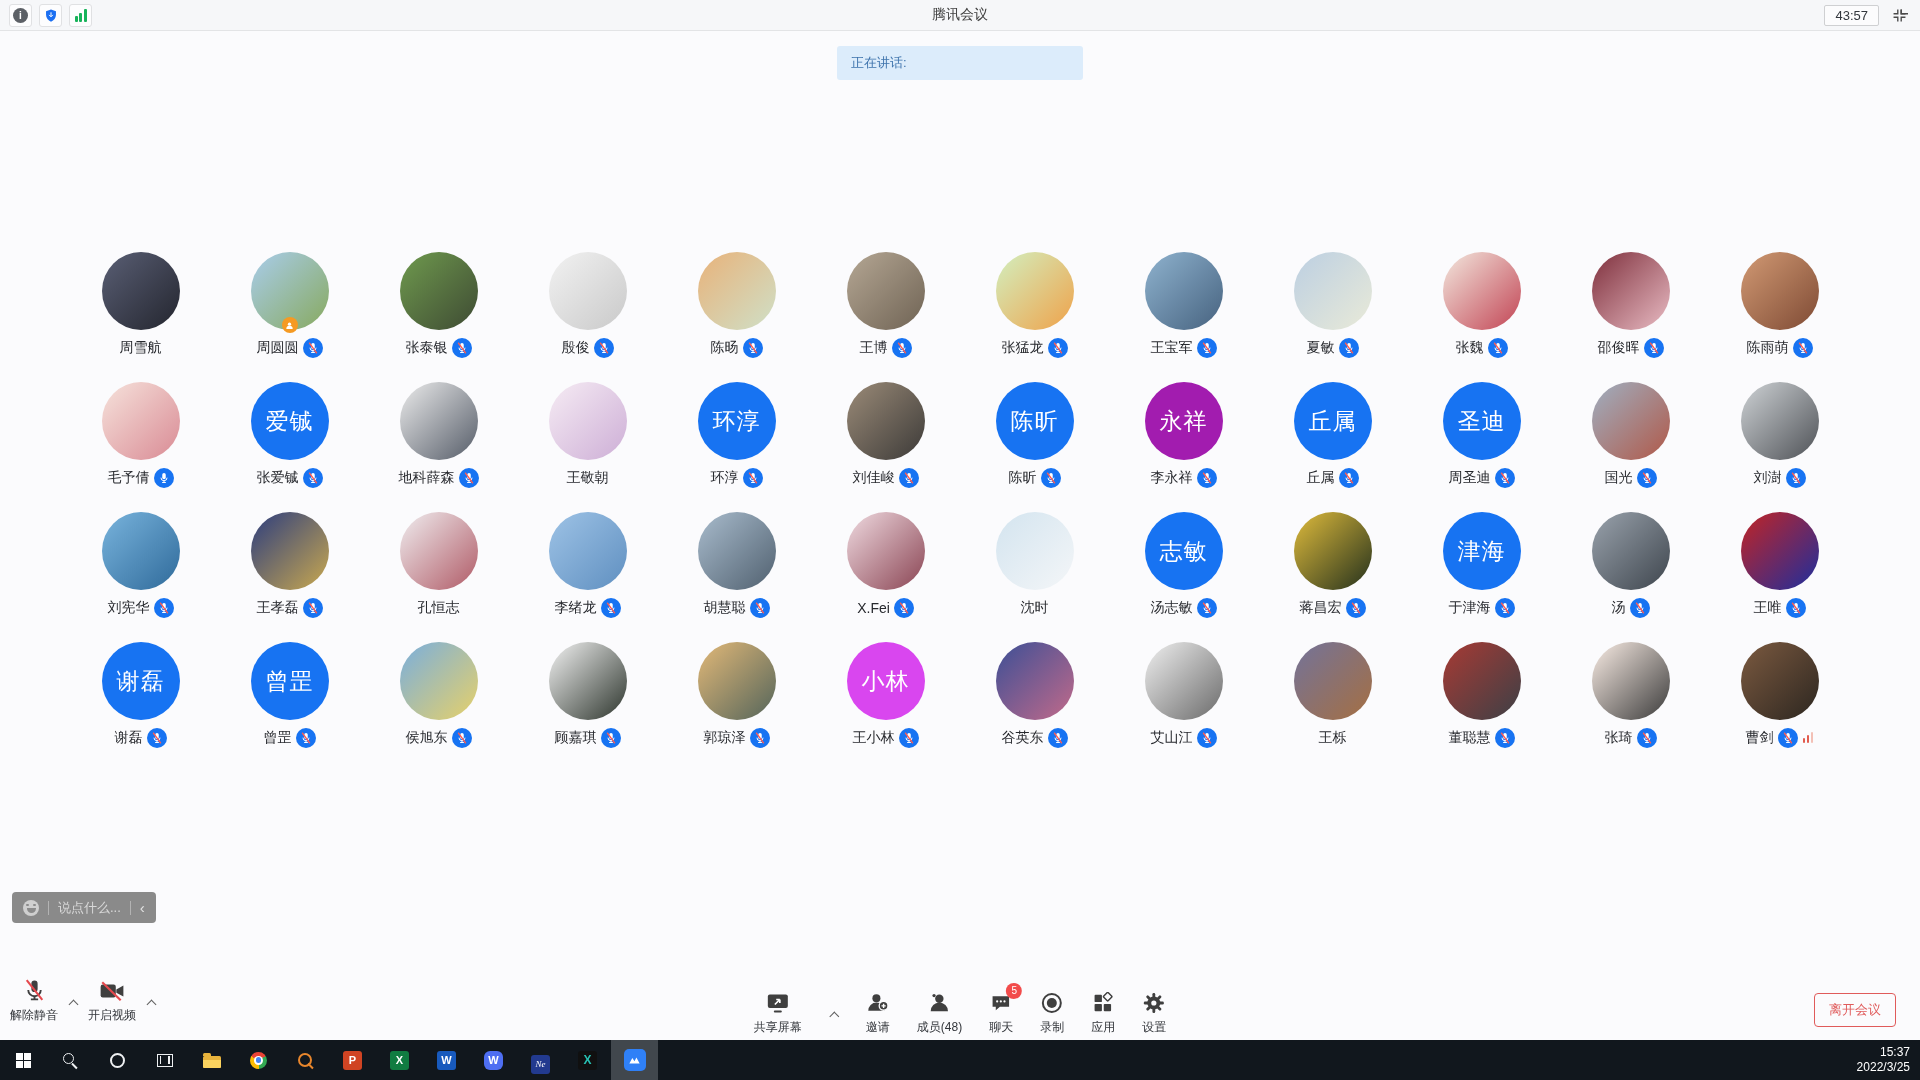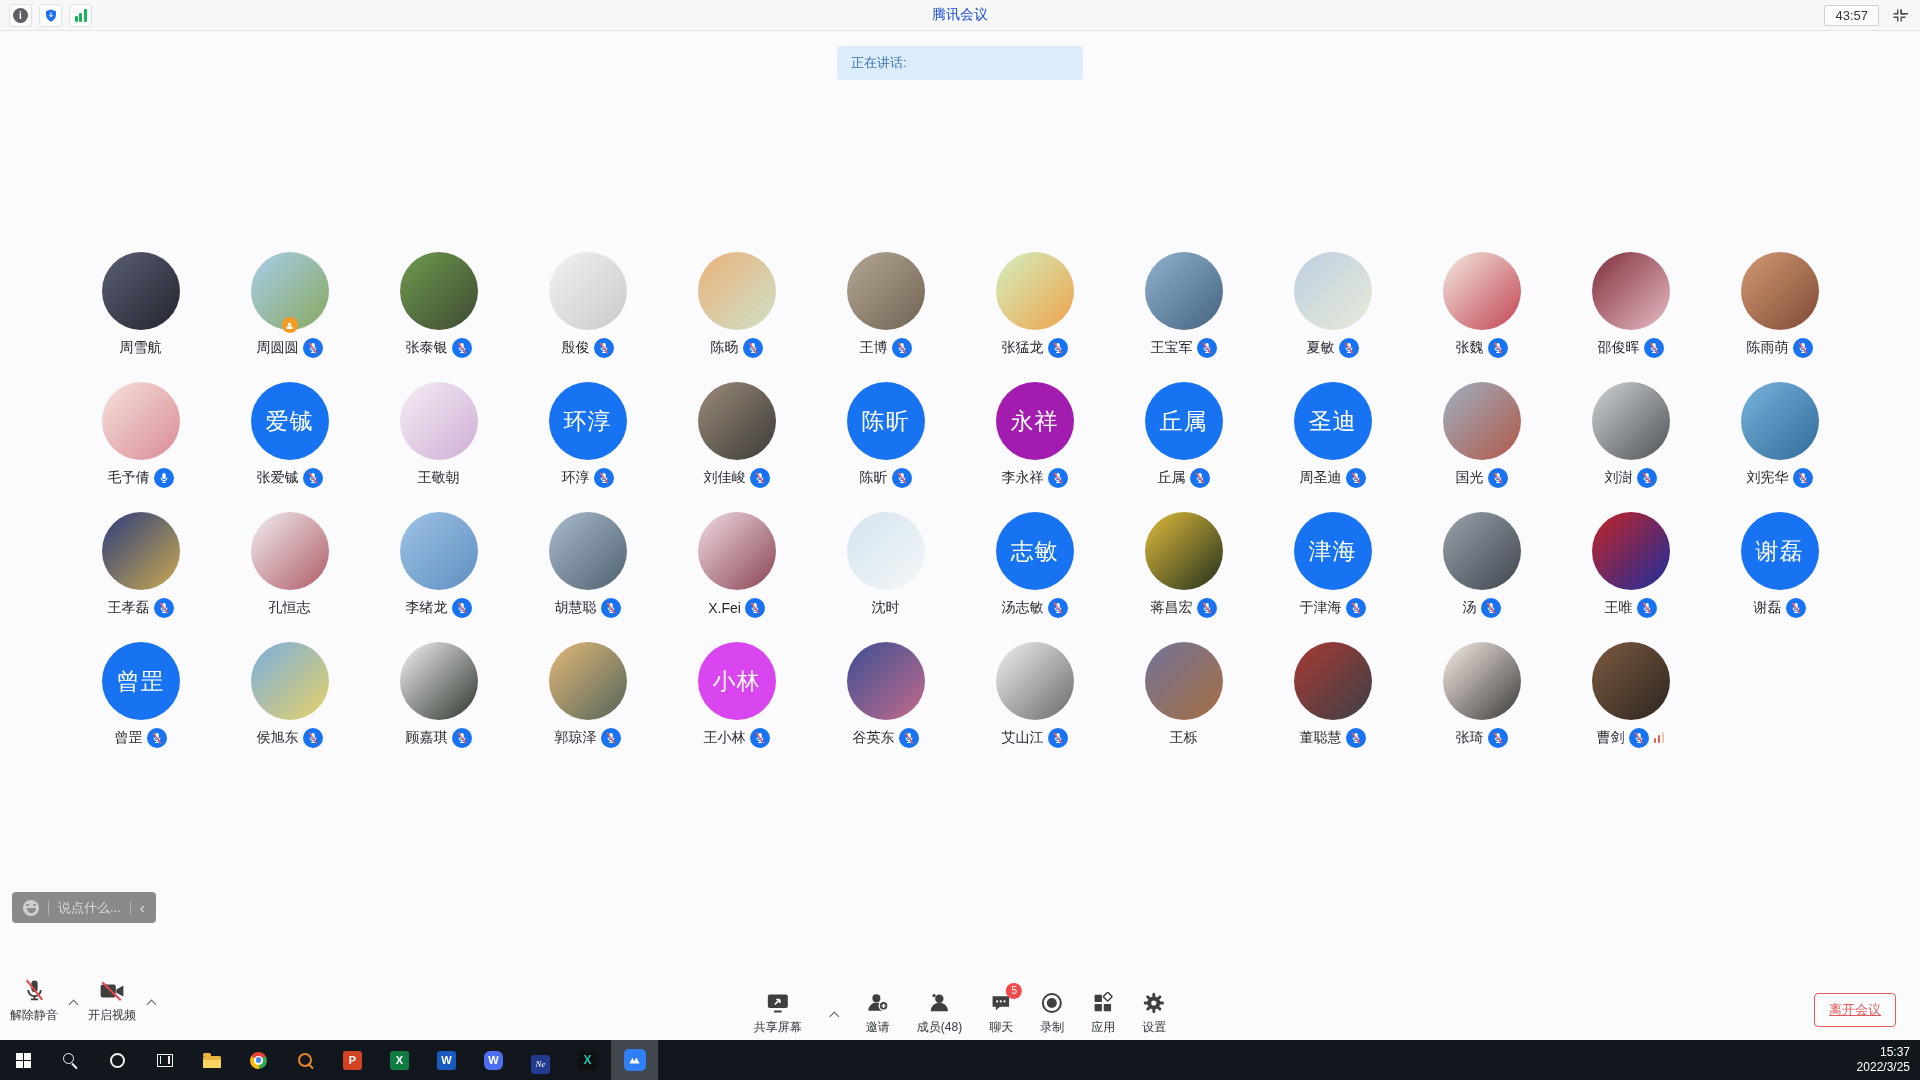--- a/index.html
+++ b/index.html
@@ -8,21 +8,21 @@
 
   
   .titlebar{position:absolute;top:0;left:0;width:1920px;height:31px;background:#f6f7f9;border-bottom:1px solid #e3e4e6;display:flex;align-items:center;}
   .tb-left{display:flex;gap:7px;margin-left:9px;}
   .tb-box{width:23px;height:23px;border:1px solid #e0e1e3;background:#fdfdfe;border-radius:3px;display:flex;align-items:center;justify-content:center;}
   .ic-info{width:15px;height:15px;border-radius:50%;background:#5c6066;color:#fff;font-size:10px;font-weight:bold;display:flex;align-items:center;justify-content:center;}
   .ic-info::after{content:"i";}
   .ic-signal{display:flex;align-items:flex-end;gap:1.5px;height:13px;}
   .ic-signal i{display:block;width:3px;background:#17b35a;border-radius:1px;}
   .ic-signal i:nth-child(1){height:6px}.ic-signal i:nth-child(2){height:9px}.ic-signal i:nth-child(3){height:13px}
-  .tb-title{position:absolute;left:50%;transform:translateX(-50%);font-size:14px;color:#1d4ed8;}
+  .tb-title{position:absolute;left:50%;transform:translateX(-50%);font-size:14px;color:#404040;}
   .tb-right{margin-left:auto;display:flex;align-items:center;gap:12px;margin-right:12px;}
   .timer{border:1px solid #cfd0d2;background:#fcfcfd;border-radius:2px;padding:2px 10px;font-size:13px;color:#33373d;}
 
   
   .banner{position:absolute;top:46px;left:50%;transform:translateX(-50%);width:246px;height:34px;background:#dcecfb;border-radius:3px;display:flex;align-items:center;padding-left:14px;font-size:13px;color:#3f74ad;}
 
   
   .grid{position:absolute;top:252px;left:50%;transform:translateX(-50%);display:grid;grid-template-columns:repeat(12,149px);row-gap:24px;justify-items:center;}
   .tile{display:flex;flex-direction:column;align-items:center;}
   .avatar-wrap{position:relative;width:78px;height:78px;}
@@ -54,21 +54,21 @@
   
   .toolbar{position:absolute;left:0;bottom:40px;width:1920px;height:64px;}
   .tb-group-left{position:absolute;left:10px;bottom:16px;display:flex;align-items:flex-end;gap:10px;}
   .tb-group-center{position:absolute;left:50%;transform:translateX(-50%);bottom:4px;display:flex;align-items:flex-end;gap:27px;}
   .tool{display:flex;flex-direction:column;align-items:center;gap:3px;cursor:default;}
   .tool-icon{height:27px;display:flex;align-items:center;justify-content:center;position:relative;}
   .tool-label{font-size:12px;color:#33363b;white-space:nowrap;}
   .caret{width:10px;height:10px;display:flex;align-items:center;justify-content:center;margin-bottom:16px;}
   .caret::before{content:"";width:6px;height:6px;border-top:1.6px solid #5f5f5f;border-right:1.6px solid #5f5f5f;transform:rotate(-45deg);margin-top:3px;}
   .badge{position:absolute;top:-6px;right:-10px;min-width:16px;height:16px;border-radius:8px;background:#f24b4b;color:#fff;font-size:10px;line-height:16px;text-align:center;padding:0 3px;}
-  .leave-btn{position:absolute;right:24px;bottom:13px;border:1px solid #e05b5b;color:#e05b5b;background:transparent;border-radius:4px;font-size:13px;padding:7px 14px;font-family:inherit;cursor:default;text-decoration:underline;}
+  .leave-btn{position:absolute;right:24px;bottom:13px;border:1px solid #e05b5b;color:#e05b5b;background:transparent;border-radius:4px;font-size:13px;padding:7px 14px;font-family:inherit;cursor:default;}
 
   
   .taskbar{position:absolute;left:0;bottom:0;width:1920px;height:40px;background:#11171d;display:flex;align-items:center;}
   .tb-item{width:47px;height:40px;display:flex;align-items:center;justify-content:center;flex:none;}
   .tb-item.active{background:#41474d;}
   .ic-start{width:15px;height:15px;display:grid;grid-template-columns:7px 7px;grid-template-rows:7px 7px;gap:1px;}
   .ic-start i{background:#fff;}
   .ic-search,.ic-magnifier{position:relative;width:17px;height:17px;}
   .ic-search::before{content:"";position:absolute;left:1px;top:1px;width:9px;height:9px;border:1.8px solid #eef0f2;border-radius:50%;}
   .ic-search::after{content:"";position:absolute;right:1px;bottom:2px;width:7px;height:1.8px;background:#eef0f2;transform:rotate(45deg);}
@@ -387,20 +387,38 @@
           <rect x="9" y="3.5" width="6" height="10.5" rx="3" fill="#fff"></rect>
           <path d="M6.8 11.5a5.2 5.2 0 0 0 10.4 0" fill="none" stroke="#fff" stroke-width="1.7"></path>
           <path d="M12 16.7v3M8.8 19.7h6.4" stroke="#fff" stroke-width="1.7"></path>
           <line class="slash" x1="5.5" y1="3" x2="18.5" y2="21" stroke="#ff5b52" stroke-width="2.2"></line>
         </svg>
       </span>
 
     </div>
   </div>
 
+  <div class="tile">
+    <div class="avatar-wrap">
+      <div class="avatar" style="background: linear-gradient(135deg, rgb(236, 236, 236), rgb(85, 92, 104));"></div>
+
+    </div>
+    <div class="name-row">
+      <span class="pname">地科薛森</span>
+      <span class="mic muted">
+        <svg viewBox="0 0 24 24">
+          <rect x="9" y="3.5" width="6" height="10.5" rx="3" fill="#fff"></rect>
+          <path d="M6.8 11.5a5.2 5.2 0 0 0 10.4 0" fill="none" stroke="#fff" stroke-width="1.7"></path>
+          <path d="M12 16.7v3M8.8 19.7h6.4" stroke="#fff" stroke-width="1.7"></path>
+          <line class="slash" x1="5.5" y1="3" x2="18.5" y2="21" stroke="#ff5b52" stroke-width="2.2"></line>
+        </svg>
+      </span>
+
+    </div>
+  </div>
 
   <div class="tile">
     <div class="avatar-wrap">
       <div class="avatar" style="background: linear-gradient(135deg, rgb(246, 236, 244), rgb(205, 174, 214));"></div>
 
     </div>
     <div class="name-row">
       <span class="pname">王敬朝</span>
 
     </div>

